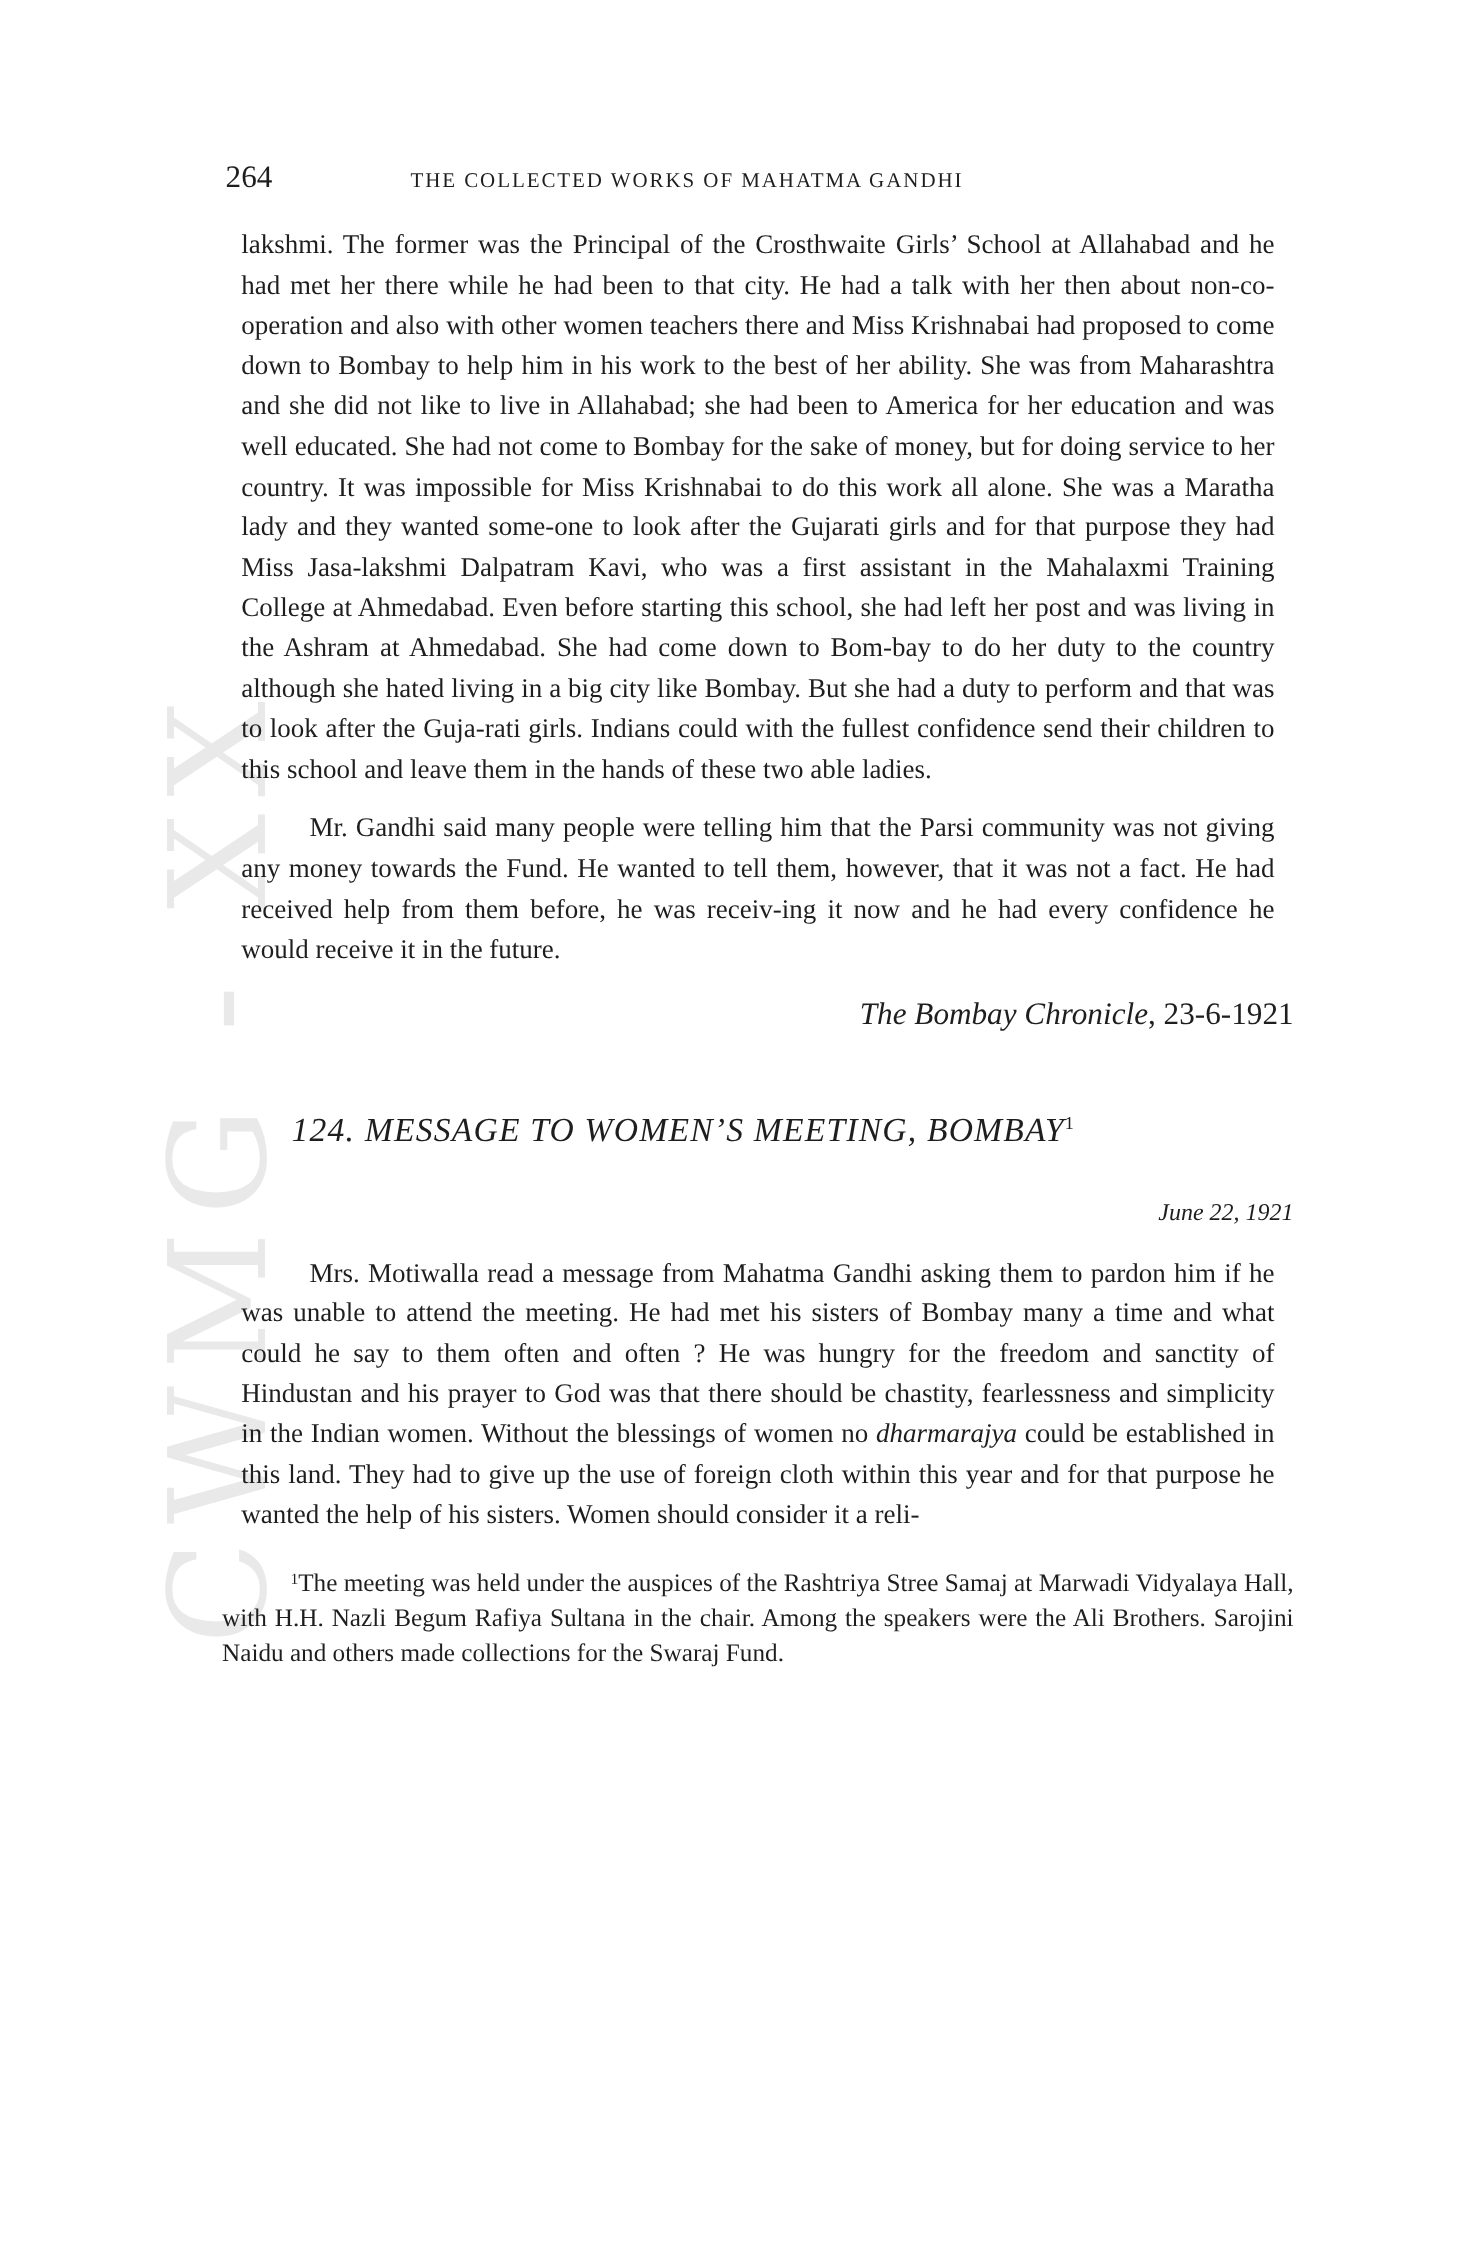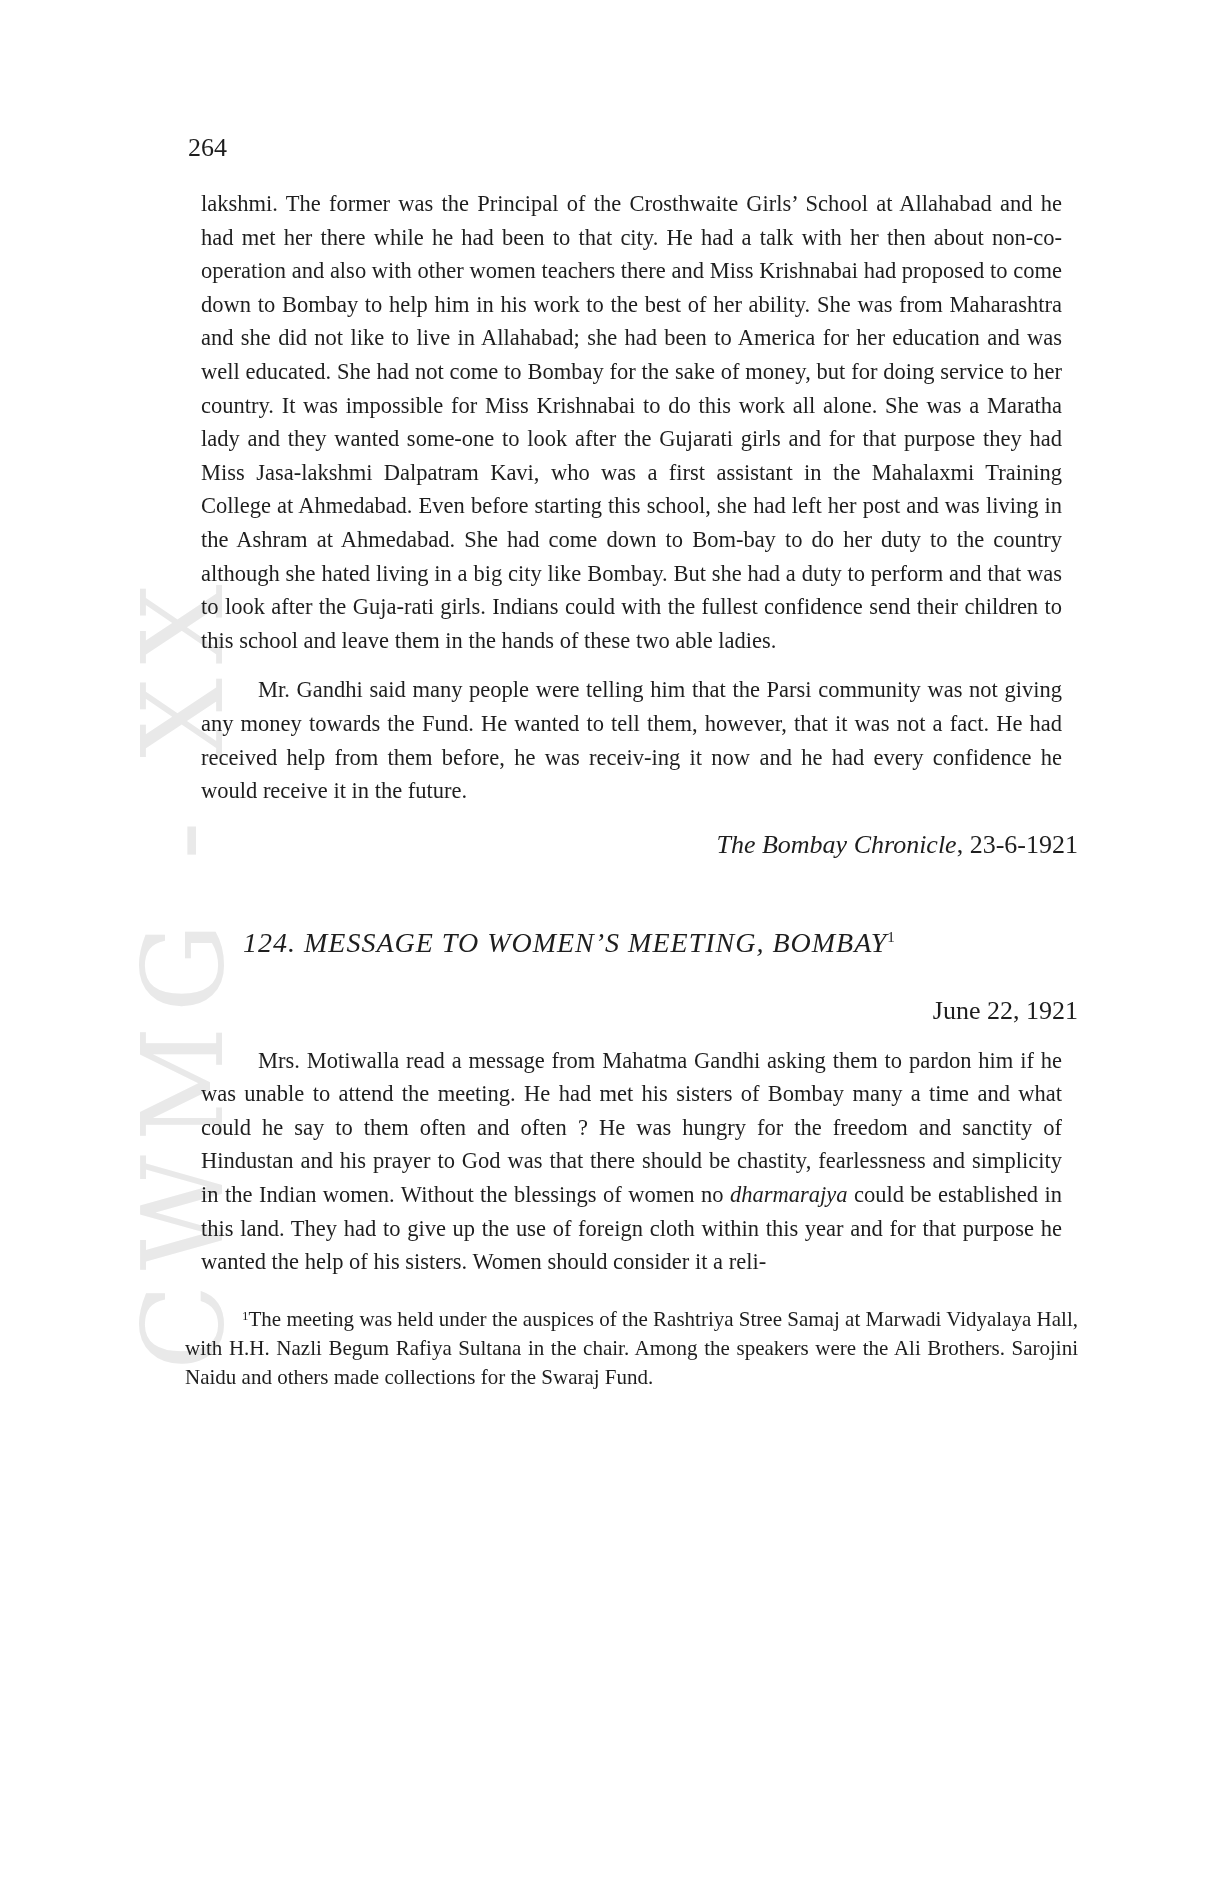--- a/index.html
+++ b/index.html
@@ -82,21 +82,22 @@
       line-height: 34px;
     }
     .section-title sup {
       font-size: 15px;
       vertical-align: 10px;
       font-style: normal;
     }
     .dateline {
       margin: 34px 0 8px 0;
       text-align: right;
-      font-size: 26px;
+      font-style: italic;
+      font-size: 20px;
       line-height: 34px;
     }
     .footnote {
       margin: 22px 0 0 0;
       font-size: 21px;
       line-height: 29px;
       text-align: justify;
       text-align-last: left;
       text-indent: 57px;
     }
@@ -108,20 +109,21 @@
   </style>
 </head>
 <body>
 
 <div class="watermark">CWMG - XX</div>
 
 <div class="page">
 
   <div class="running-head">
     <span class="page-number">264</span>
+    <span class="head-title">THE COLLECTED WORKS OF MAHATMA GANDHI</span>
   </div>
 
   <p class="para">lakshmi. The former was the Principal of the Crosthwaite Girls’ School at Allahabad and he had met her there while he had been to that city. He had a talk with her then about non-co-operation and also with other women teachers there and Miss Krishnabai had proposed to come down to Bombay to help him in his work to the best of her ability. She was from Maharashtra and she did not like to live in Allahabad; she had been to America for her education and was well educated. She had not come to Bombay for the sake of money, but for doing service to her country. It was impossible for Miss Krishnabai to do this work all alone. She was a Maratha lady and they wanted some-one to look after the Gujarati girls and for that purpose they had Miss Jasa-lakshmi Dalpatram Kavi, who was a first assistant in the Mahalaxmi Training College at Ahmedabad. Even before starting this school, she had left her post and was living in the Ashram at Ahmedabad. She had come down to Bom-bay to do her duty to the country although she hated living in a big city like Bombay. But she had a duty to perform and that was to look after the Guja-rati girls. Indians could with the fullest confidence send their children to this school and leave them in the hands of these two able ladies.</p>
   <p class="para indent">Mr. Gandhi said many people were telling him that the Parsi community was not giving any money towards the Fund. He wanted to tell them, however, that it was not a fact. He had received help from them before, he was receiv-ing it now and he had every confidence he would receive it in the future.</p>
 
   <div class="source"><span>The Bombay Chronicle</span><span class="date">, </span><span class="date">23-6-1921</span></div>
 
   <div class="section-title"><span>124.  MESSAGE TO WOMEN’S MEETING, BOMBAY</span><sup>1</sup></div>
 
   <div class="dateline">June 22, 1921</div>

